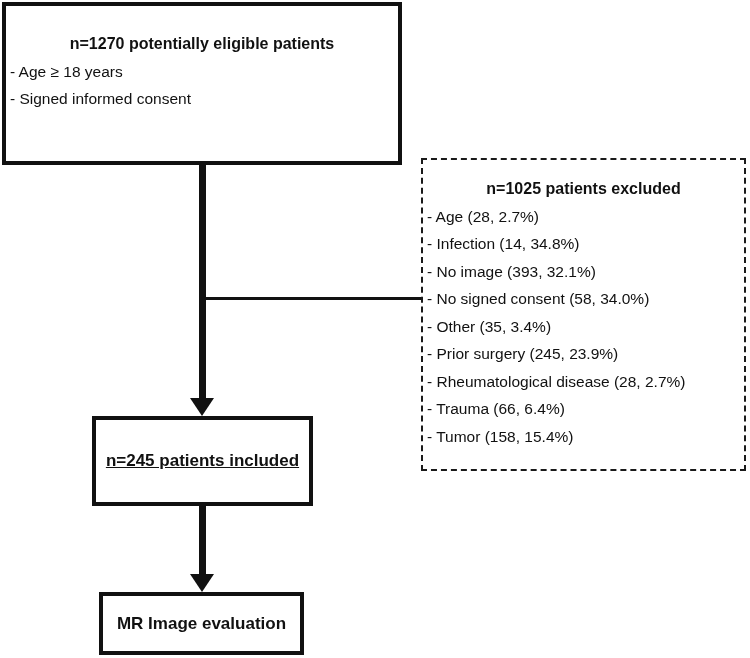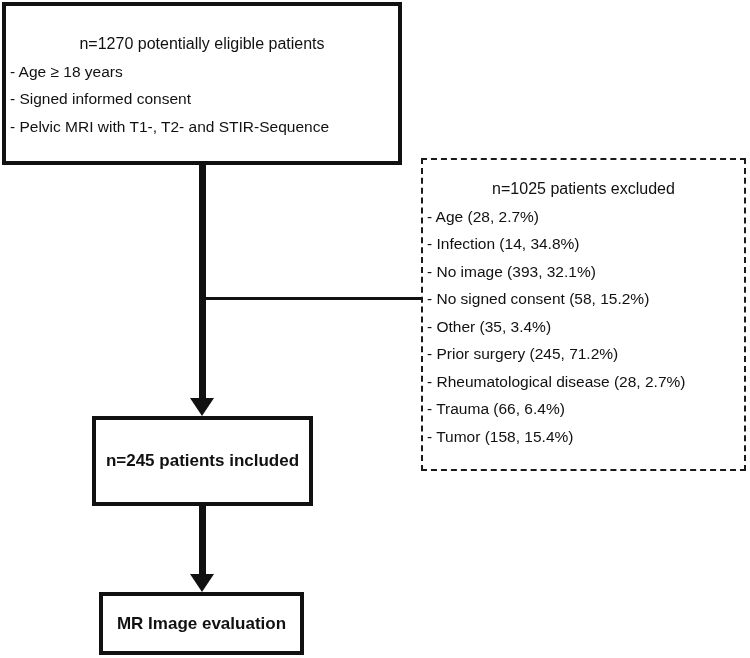--- a/index.html
+++ b/index.html
@@ -19,21 +19,21 @@
   .box {
     position: absolute;
     box-sizing: border-box;
     background: #ffffff;
   }
   .box.solid { border: 4px solid #111111; }
   .box.dashed { border: 2px dashed #1a1a1a; }
 
   .box-title {
     text-align: center;
-    font-weight: normal;
+    font-weight: bold;
     font-size: 16px;
     line-height: 27.5px;
     white-space: nowrap;
   }
   .box-item {
     font-size: 15.5px;
     line-height: 27.5px;
     padding-left: 4px;
     white-space: nowrap;
   }
@@ -45,21 +45,21 @@
   }
   #box-excluded {
     left: 421px; top: 158px;
     width: 325px; height: 313px;
     padding-top: 15px;
   }
   #box-included {
     left: 92px; top: 416px;
     width: 221px; height: 90px;
     display: flex; align-items: center; justify-content: center;
-    font-weight: bold; font-size: 17px;
+    font-weight: bold; font-size: 17px; text-decoration: underline;
   }
   #box-evaluation {
     left: 99px; top: 592px;
     width: 205px; height: 63px;
     display: flex; align-items: center; justify-content: center;
     font-weight: bold; font-size: 17px;
   }
 
   .vline {
     position: absolute;
@@ -88,36 +88,35 @@
 </style>
 </head>
 <body>
 
 <div class="canvas">
 
   <div class="box solid" id="box-eligible">
     <div class="box-title">n=1270 potentially eligible patients</div>
     <div class="box-item">- Age ≥ 18 years</div>
     <div class="box-item">- Signed informed consent</div>
-    <div class="box-item">- Pelvic MRI with T1-, T2- and STIR-Sequence</div>
   </div>
 
   <div class="vline" id="arrow1-line"></div>
   <div class="arrowhead" id="arrow1-head"></div>
 
   <div class="hline" id="branch-line"></div>
 
   <div class="box dashed" id="box-excluded">
     <div class="box-title">n=1025 patients excluded</div>
     <div class="box-item">- Age (28, 2.7%)</div>
     <div class="box-item">- Infection (14, 34.8%)</div>
     <div class="box-item">- No image (393, 32.1%)</div>
-    <div class="box-item">- No signed consent (58, 15.2%)</div>
+    <div class="box-item">- No signed consent (58, 34.0%)</div>
     <div class="box-item">- Other (35, 3.4%)</div>
-    <div class="box-item">- Prior surgery (245, 71.2%)</div>
+    <div class="box-item">- Prior surgery (245, 23.9%)</div>
     <div class="box-item">- Rheumatological disease (28, 2.7%)</div>
     <div class="box-item">- Trauma (66, 6.4%)</div>
     <div class="box-item">- Tumor (158, 15.4%)</div>
   </div>
 
   <div class="box solid" id="box-included">
     <span>n=245 patients included</span>
   </div>
 
   <div class="vline" id="arrow2-line"></div>

